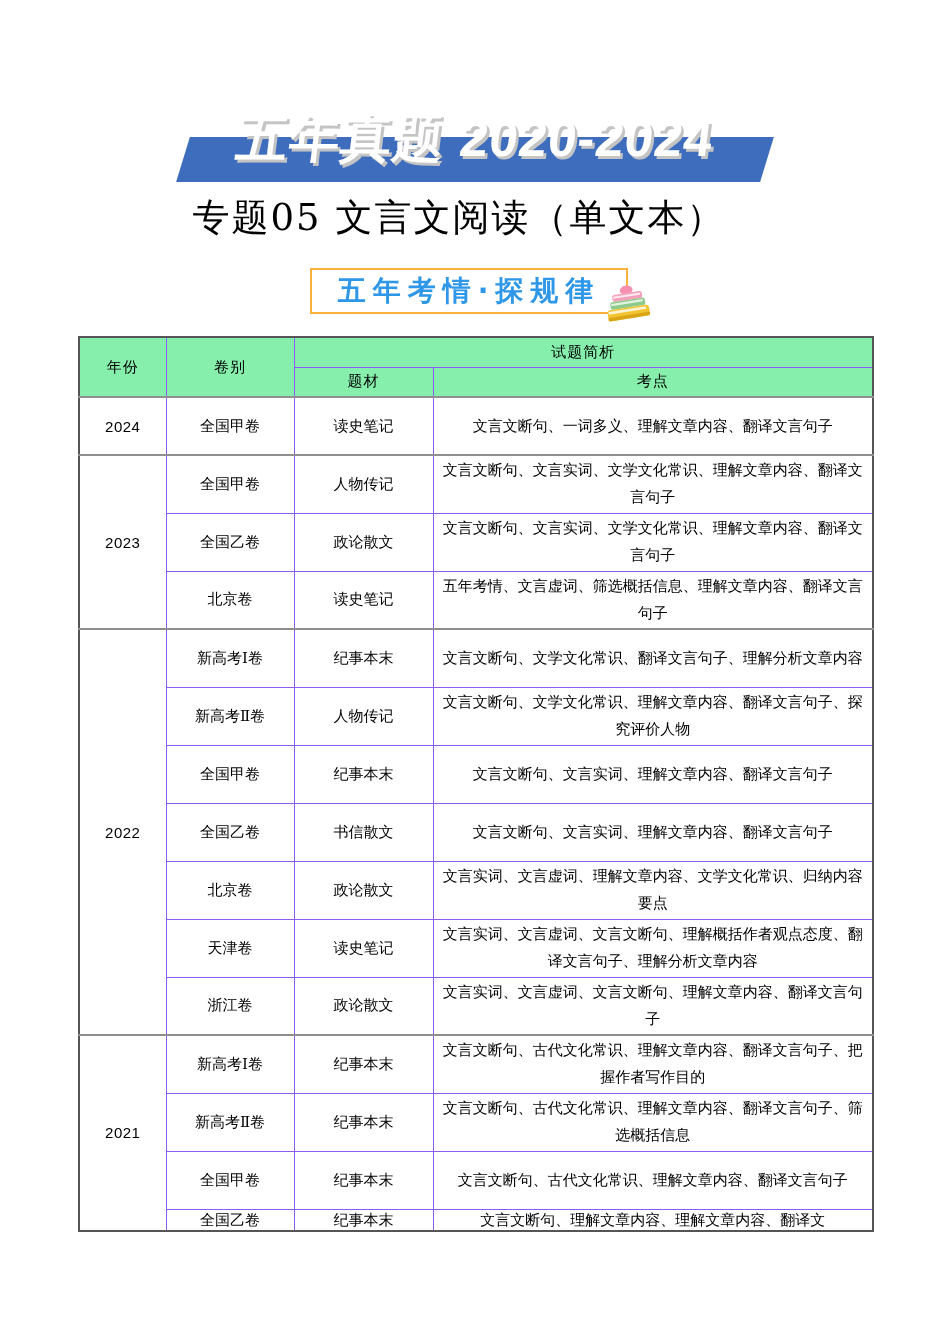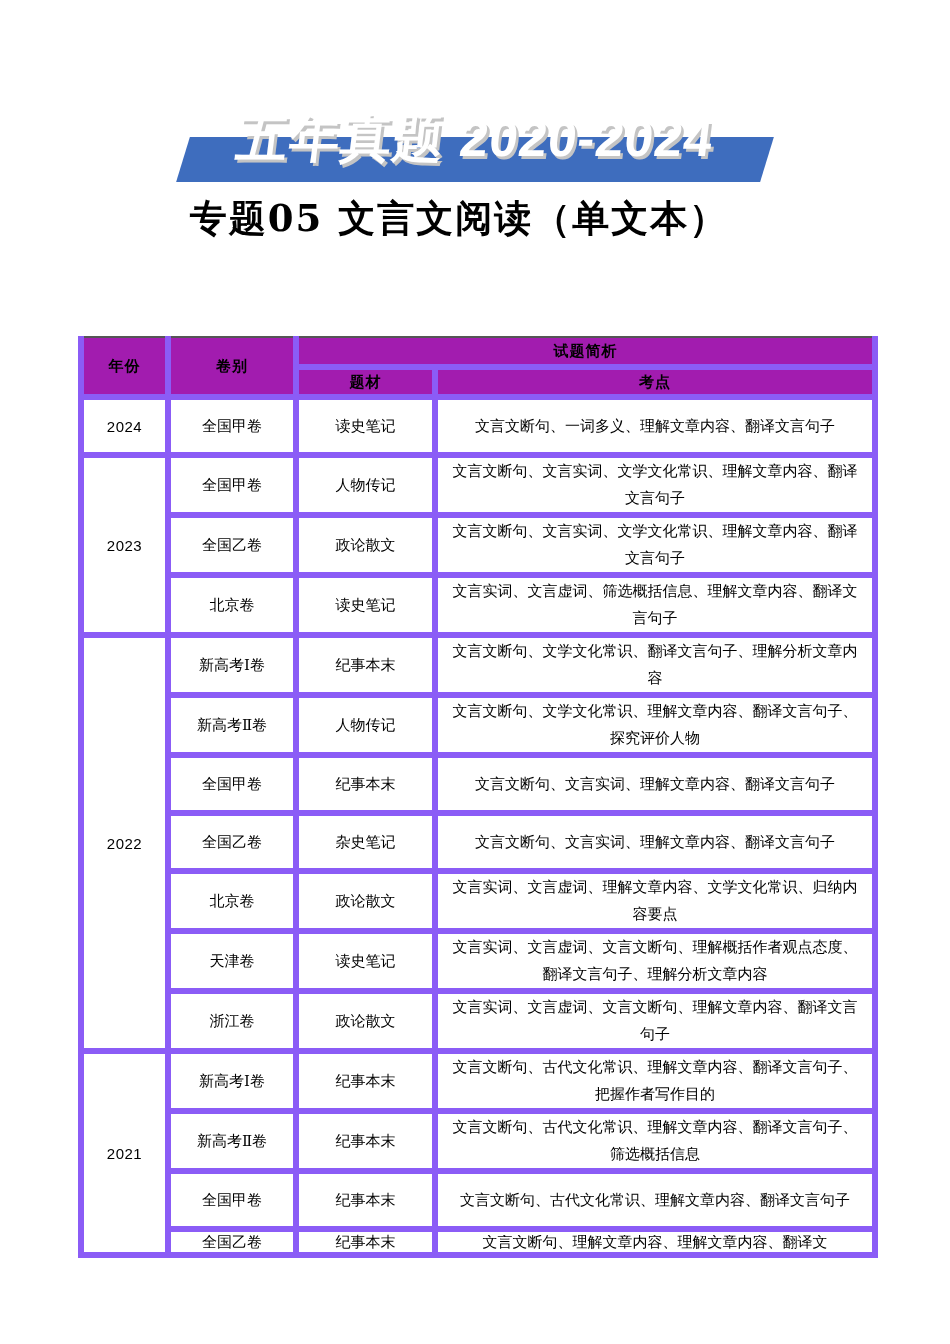--- a/index.html
+++ b/index.html
@@ -27,21 +27,21 @@
     transform: skewX(-7deg);
     text-shadow: 3px 3px 0 #c4c4c4;
     white-space: nowrap;
   }
 
   
   .doc-title {
     position: absolute; left: 0; top: 194px; width: 918px;
     text-align: center;
     font-family: "DejaVu Serif", "Liberation Serif", serif;
-    font-weight: bold; font-size: 37px; line-height: 48px;
+    font-weight: normal; font-size: 37px; line-height: 48px;
     color: #000000; letter-spacing: 2px;
   }
 
   
   .badge {
     position: absolute; left: 310px; top: 268px;
     width: 318px; height: 46px;
     background: #ffffff;
     border: 2px solid #fbb13c;
   }
@@ -57,27 +57,27 @@
     width: 52px; height: 46px;
   }
 
   
   .tbl-wrap { position: absolute; left: 78px; top: 336px; width: 794px; }
   table.exam {
     width: 794px; table-layout: fixed; border-collapse: collapse;
     border: 2px solid #555555;
   }
   table.exam th, table.exam td {
-    border: 6px solid #8b5cf6;
+    border: 1px solid #8b5cf6;
     text-align: center; vertical-align: middle;
     font-size: 15px; color: #000;
     padding: 0 8px; overflow: hidden;
   }
   tr.hdr { height: 30px; }
-  tr.hdr th { background: #a21caf; font-weight: bold; letter-spacing: 1px; }
+  tr.hdr th { background: #86efac; font-weight: normal; letter-spacing: 1px; }
   tr.body-row { height: 58px; }
   tr.cut-row { height: 20px; }
   tr.cut-row td { vertical-align: top; line-height: 20px; white-space: nowrap; }
   td.year-cell {
     font-family: "Liberation Sans", "DejaVu Sans", sans-serif;
     font-size: 15.5px; letter-spacing: 0.5px;
   }
   td.points-cell { line-height: 27px; padding: 2px 10px; border-radius: 7px; }
   tr.group-start td { border-top: 2px solid #8f8f8f; }
   tr.hdr.first th { border-top: 2px solid #555; }
@@ -85,20 +85,35 @@
 </head>
 <body>
 
 <div class="page">
 
   <div class="banner-bg"></div>
   <div class="banner-text">五年真题 2020-2024</div>
 
   <div class="doc-title">专题05 文言文阅读（单文本）</div>
 
+  <div class="badge">
+    <span class="badge-text">五年考情·探规律</span>
+    <svg class="badge-icon" viewBox="0 0 52 46">
+      <g transform="rotate(-9 26 28)">
+        <ellipse cx="27" cy="10" rx="6.5" ry="4.5" fill="#f591ae"></ellipse>
+        <rect x="12" y="13" width="30" height="7" rx="2.5" fill="#f2a0bc"></rect>
+        <rect x="13" y="14.5" width="27" height="2.2" fill="#ffffff" opacity="0.75"></rect>
+        <rect x="9" y="20" width="35" height="7.5" rx="2.5" fill="#8ecb8b"></rect>
+        <rect x="10" y="21.5" width="32" height="2.2" fill="#ffffff" opacity="0.75"></rect>
+        <rect x="5" y="27.5" width="42" height="11" rx="3" fill="#f3c330"></rect>
+        <rect x="6" y="29" width="38" height="2.6" fill="#ffffff" opacity="0.8"></rect>
+        <rect x="5" y="35" width="42" height="3.5" rx="1.5" fill="#d9a416"></rect>
+      </g>
+    </svg>
+  </div>
 
   <div class="tbl-wrap">
     <table class="exam">
       <colgroup>
         <col style="width:87px">
           <col style="width:128px">
           <col style="width:139px">
           <col style="width:440px">
       </colgroup>
       <tbody>
@@ -126,42 +141,42 @@
           <td class="points-cell">文言文断句、文言实词、文学文化常识、理解文章内容、翻译文言句子</td>
         </tr>
         <tr class="body-row">
           <td>全国乙卷</td>
           <td>政论散文</td>
           <td class="points-cell">文言文断句、文言实词、文学文化常识、理解文章内容、翻译文言句子</td>
         </tr>
         <tr class="body-row">
           <td>北京卷</td>
           <td>读史笔记</td>
-          <td class="points-cell">文言实词、文言虚词、筛选概括信息、理解文章内容、翻译文言句子</td>
+          <td class="points-cell">五年考情、文言虚词、筛选概括信息、理解文章内容、翻译文言句子</td>
         </tr>
 
         <tr class="body-row group-start">
           <td class="year-cell" rowspan="7">2022</td>
           <td>新高考Ⅰ卷</td>
           <td>纪事本末</td>
           <td class="points-cell">文言文断句、文学文化常识、翻译文言句子、理解分析文章内容</td>
         </tr>
         <tr class="body-row">
           <td>新高考Ⅱ卷</td>
           <td>人物传记</td>
           <td class="points-cell">文言文断句、文学文化常识、理解文章内容、翻译文言句子、探究评价人物</td>
         </tr>
         <tr class="body-row">
           <td>全国甲卷</td>
           <td>纪事本末</td>
           <td class="points-cell">文言文断句、文言实词、理解文章内容、翻译文言句子</td>
         </tr>
         <tr class="body-row">
           <td>全国乙卷</td>
-          <td>杂史笔记</td>
+          <td>书信散文</td>
           <td class="points-cell">文言文断句、文言实词、理解文章内容、翻译文言句子</td>
         </tr>
         <tr class="body-row">
           <td>北京卷</td>
           <td>政论散文</td>
           <td class="points-cell">文言实词、文言虚词、理解文章内容、文学文化常识、归纳内容要点</td>
         </tr>
         <tr class="body-row">
           <td>天津卷</td>
           <td>读史笔记</td>

